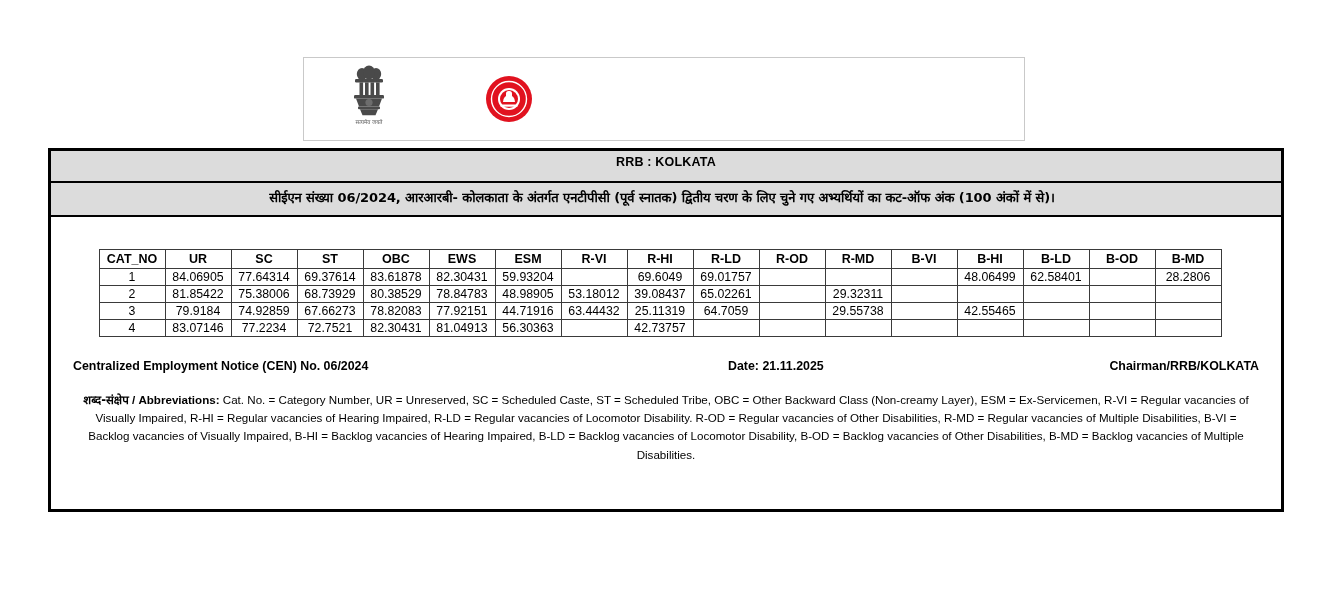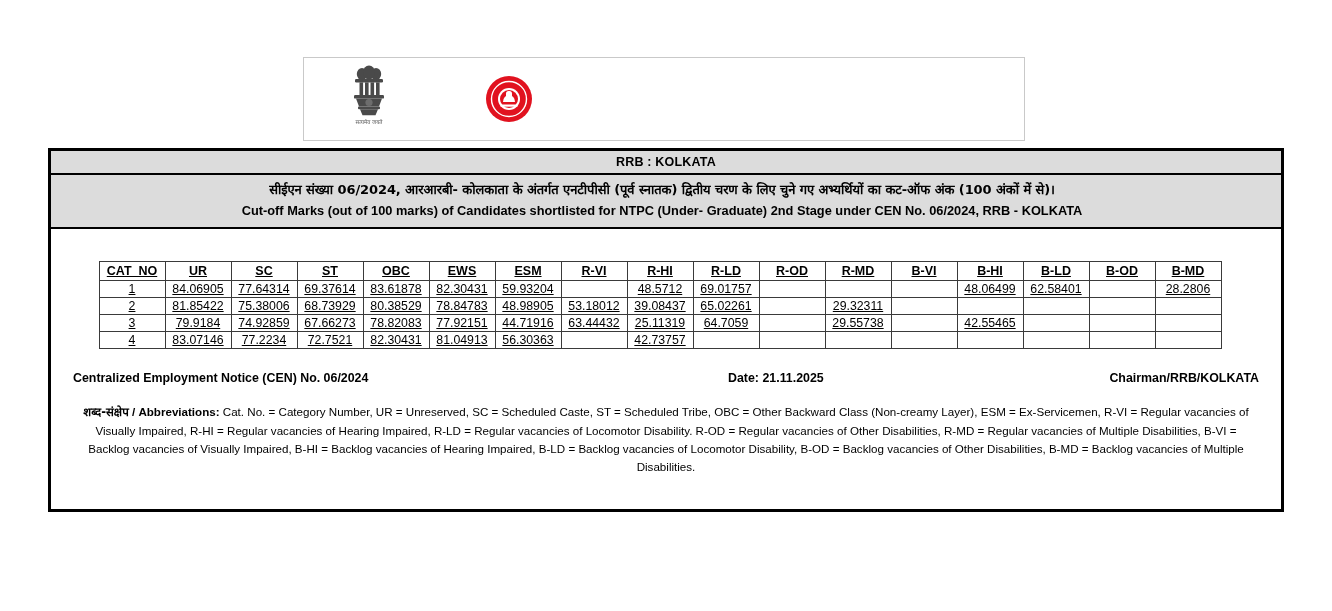--- a/index.html
+++ b/index.html
@@ -75,21 +75,21 @@
 
   .band {
     background: #dcdcdc;
     border-bottom: 2px solid #000000;
     text-align: center;
     box-sizing: border-box;
   }
   .band-rrb {
     font-size: 12.5px;
     font-weight: 700;
-    padding: 4px 0 4px 0;
+    padding: 4px 0 12px 0;
     letter-spacing: .2px;
   }
   .band-title {
     padding: 6px 22px 7px 14px;
   }
   .band-title .t-hi {
     font-family: "DejaVu Sans", sans-serif;
     font-size: 13px;
     font-weight: 700;
     line-height: 1.45;
@@ -100,21 +100,20 @@
     font-weight: 700;
     line-height: 1.45;
     margin-top: 2px;
   }
 
   
   .table-wrap {
     padding: 32px 12px 0 0;
     display: flex;
     justify-content: center;
-    text-decoration: underline;
   }
   table.cutoff {
     border-collapse: collapse;
     table-layout: fixed;
     width: 1096px;
   }
   table.cutoff th,
   table.cutoff td {
     border: 1px solid #3a3a3a;
     height: 17px;
@@ -198,21 +197,20 @@
     </svg>
   </div>
 </div>
 
 <div class="doc-box">
 
   <div class="band band-rrb">RRB : KOLKATA</div>
 
   <div class="band band-title">
     <div class="t-hi">सीईएन संख्या 06/2024, आरआरबी- कोलकाता के अंतर्गत एनटीपीसी (पूर्व स्नातक) द्वितीय चरण के लिए चुने गए अभ्यर्थियों का कट-ऑफ अंक (100 अंकों में से)।</div>
-    <div class="t-en">Cut-off Marks (out of 100 marks) of Candidates shortlisted for NTPC (Under- Graduate) 2nd Stage under CEN No. 06/2024, RRB - KOLKATA</div>
   </div>
 
   <div class="table-wrap">
     <table class="cutoff">
       <colgroup>
         <col style="width:66px">
           <col style="width:66px">
           <col style="width:66px">
         <col style="width:66px">
           <col style="width:66px">
@@ -253,21 +251,21 @@
       <tbody id="tbody-rows">
           <tr>
             <td class="catno">1</td>
             <td>84.06905</td>
             <td>77.64314</td>
             <td>69.37614</td>
             <td>83.61878</td>
             <td>82.30431</td>
             <td>59.93204</td>
             <td></td>
-            <td>48.5712</td>
+            <td>69.6049</td>
             <td>69.01757</td>
             <td></td>
             <td></td>
             <td></td>
             <td>48.06499</td>
             <td>62.58401</td>
             <td></td>
             <td>28.2806</td>
           </tr>
           <tr>

